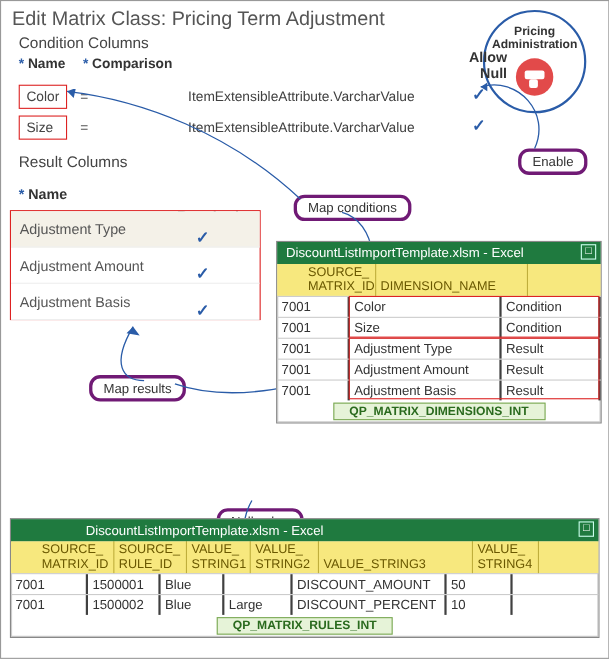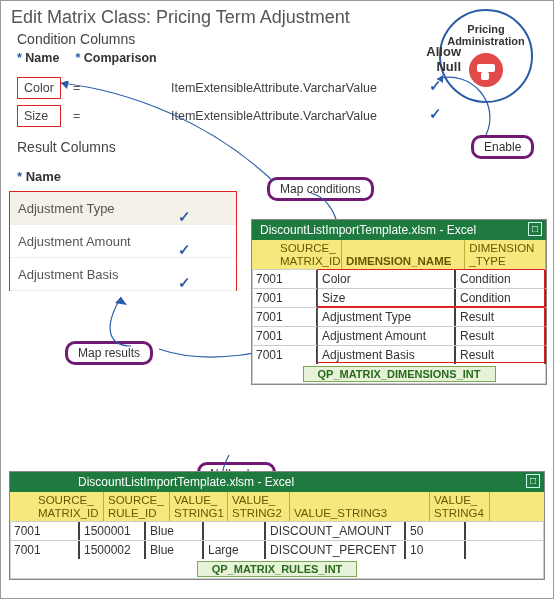--- a/index.html
+++ b/index.html
@@ -107,21 +107,21 @@
   <div class="callout" style="left:266px; top:176px;">Map conditions</div>
   <svg class="curve" style="left:58px; top:80px;" width="230" height="116">
     <path d="M 2 2 C 70 10, 150 40, 214 100" stroke="#2a5ca8" stroke-width="1.2" fill="none"></path>
     <polygon points="2,2 10,-1 8,8" fill="#2a5ca8"></polygon>
   </svg>
   <svg class="curve" style="left:260px; top:190px;" width="100" height="110">
     <path d="M 50 2 C 80 10, 90 60, 60 100" stroke="#2a5ca8" stroke-width="1.2" fill="none"></path>
     <polygon points="60,100 68,94 55,91" fill="#2a5ca8"></polygon>
   </svg>
 
-  <div class="callout" style="left:64px; top:340px;">Map results</div>
+  <div class="callout" style="left:80px; top:340px;">Map results</div>
   <svg class="curve" style="left:100px; top:290px;" width="200" height="70">
     <path d="M 20 6 C 0 40, 10 55, 30 55" stroke="#2a5ca8" stroke-width="1.2" fill="none"></path>
     <polygon points="20,6 14,12 26,14" fill="#2a5ca8"></polygon>
   </svg>
   <svg class="curve" style="left:150px; top:330px;" width="180" height="40">
     <path d="M 8 18 C 60 36, 120 20, 160 8" stroke="#2a5ca8" stroke-width="1.2" fill="none"></path>
     <polygon points="160,8 150,6 152,16" fill="#2a5ca8"></polygon>
   </svg>
 
   <div class="excel-win" style="left:250px; top:218px; width:296px;">
@@ -129,26 +129,22 @@
       <span>DiscountListImportTemplate.xlsm - Excel</span>
       <div class="ctl">
           <span>□</span>
         </div>
     </div>
     <div class="excel-head">
       <div class="ehcell" style="width:66px">
           <span>SOURCE_</span>
           <span>MATRIX_ID</span>
         </div>
-      <div class="ehcell" style="width:138px; justify-content:flex-end;font-weight:bold;">
+      <div class="ehcell" style="width:138px; justify-content:flex-end;">
           <span>DIMENSION_NAME</span>
-        </div>
-      <div class="ehcell" style="width:90px">
-          <span>DIMENSION</span>
-          <span>_TYPE</span>
         </div>
     </div>
     <div class="excel-body">
       <div class="erow">
           <div class="ecell" style="width:66px">7001</div>
           <div class="ecell" style="width:138px">Color</div>
           <div class="ecell" style="width:90px">Condition</div>
         </div>
       <div class="erow">
           <div class="ecell" style="width:66px">7001</div>

